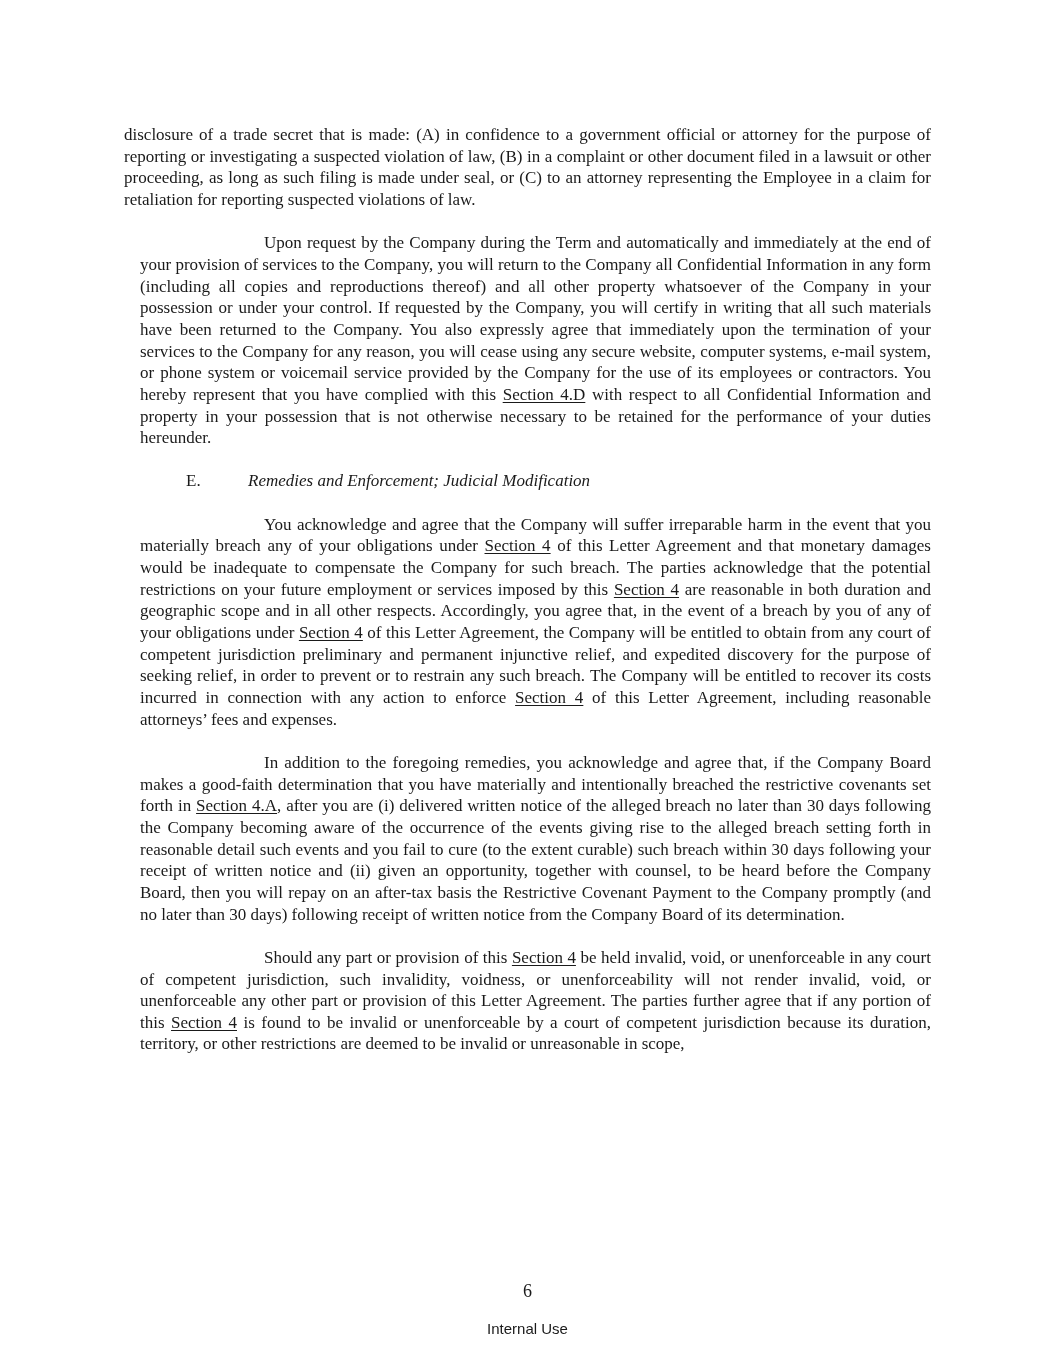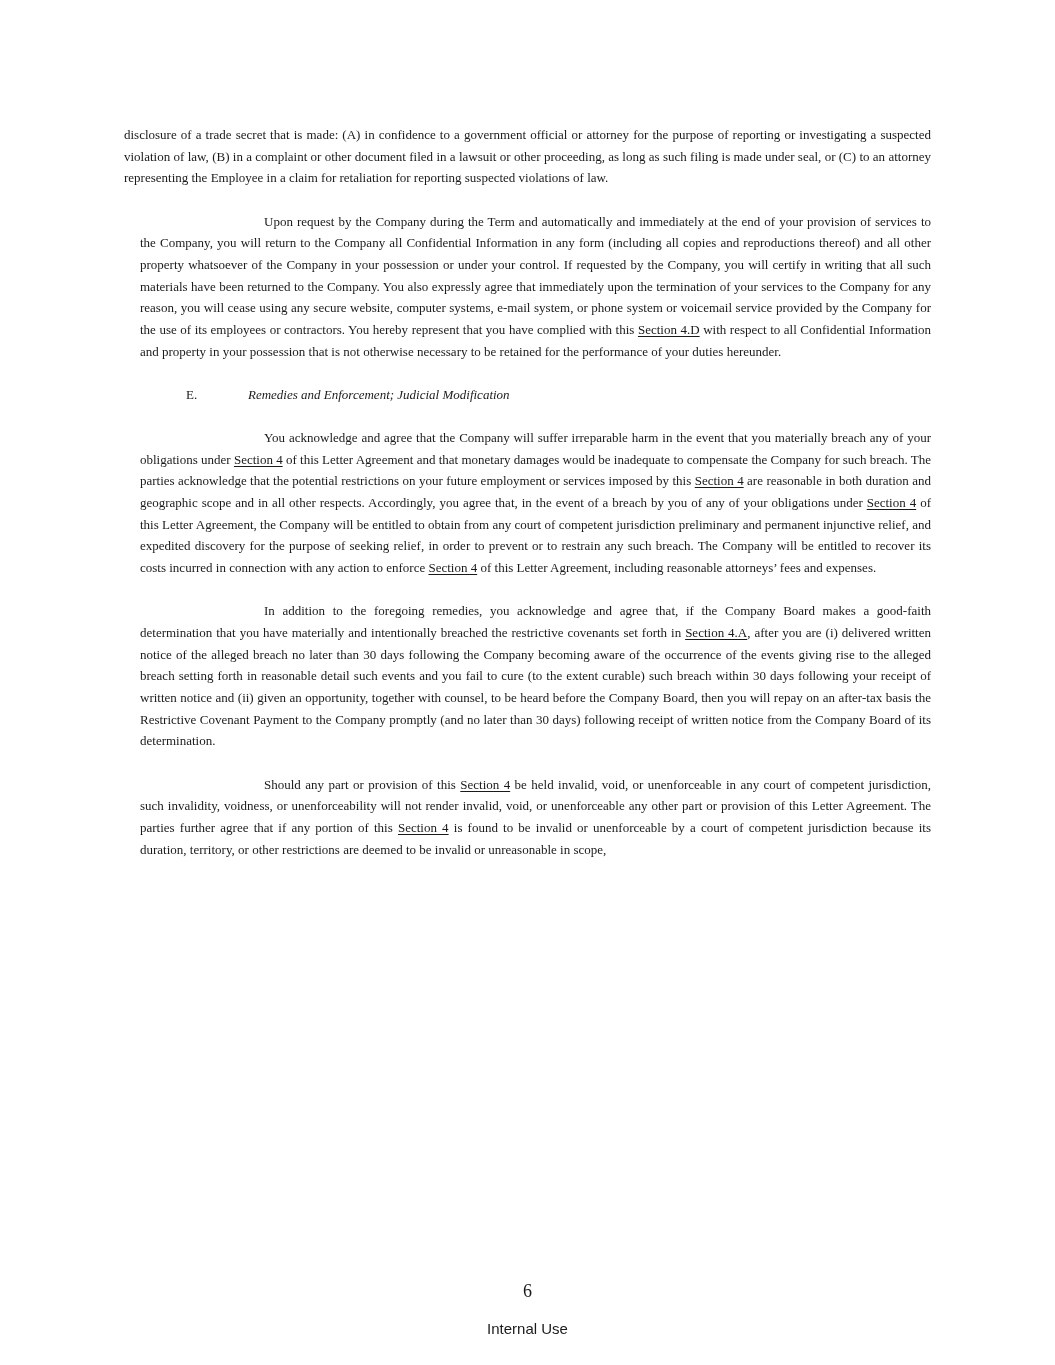--- a/index.html
+++ b/index.html
@@ -1,20 +1,20 @@
 <!DOCTYPE html>
 <html><head>
   <meta charset="utf-8">
   <style>
     html, body { margin: 0; padding: 0; background: #ffffff; }
     body { width: 1055px; height: 1365px; position: relative; overflow: hidden; }
     .page {
       position: absolute; left: 124px; top: 124px; width: 807px;
       font-family: "Liberation Serif", "DejaVu Serif", serif;
-      font-size: 13px; line-height: 21.65px; color: #1a1a1a;
+      font-size: 17px; line-height: 21.65px; color: #1a1a1a;
     }
     .para { margin: 0 0 21.65px 0; text-align: justify; }
     .indent { text-indent: 124px; margin-left: 16px; }
     .heading { margin: 0 0 21.65px 0; }
     .heading .num { display: inline-block; width: 62px; padding-left: 62px; }
     .heading .title { font-style: italic; text-align: center; }
     .xref { text-decoration: underline; text-underline-offset: 2px; text-decoration-thickness: 1px; color: #1a1a1a; cursor: pointer; }
     .page-number {
       position: absolute; left: 0; width: 1055px; top: 1281px; text-align: center;
       font-family: "Liberation Serif", "DejaVu Serif", serif; font-size: 18px; color: #1a1a1a;

